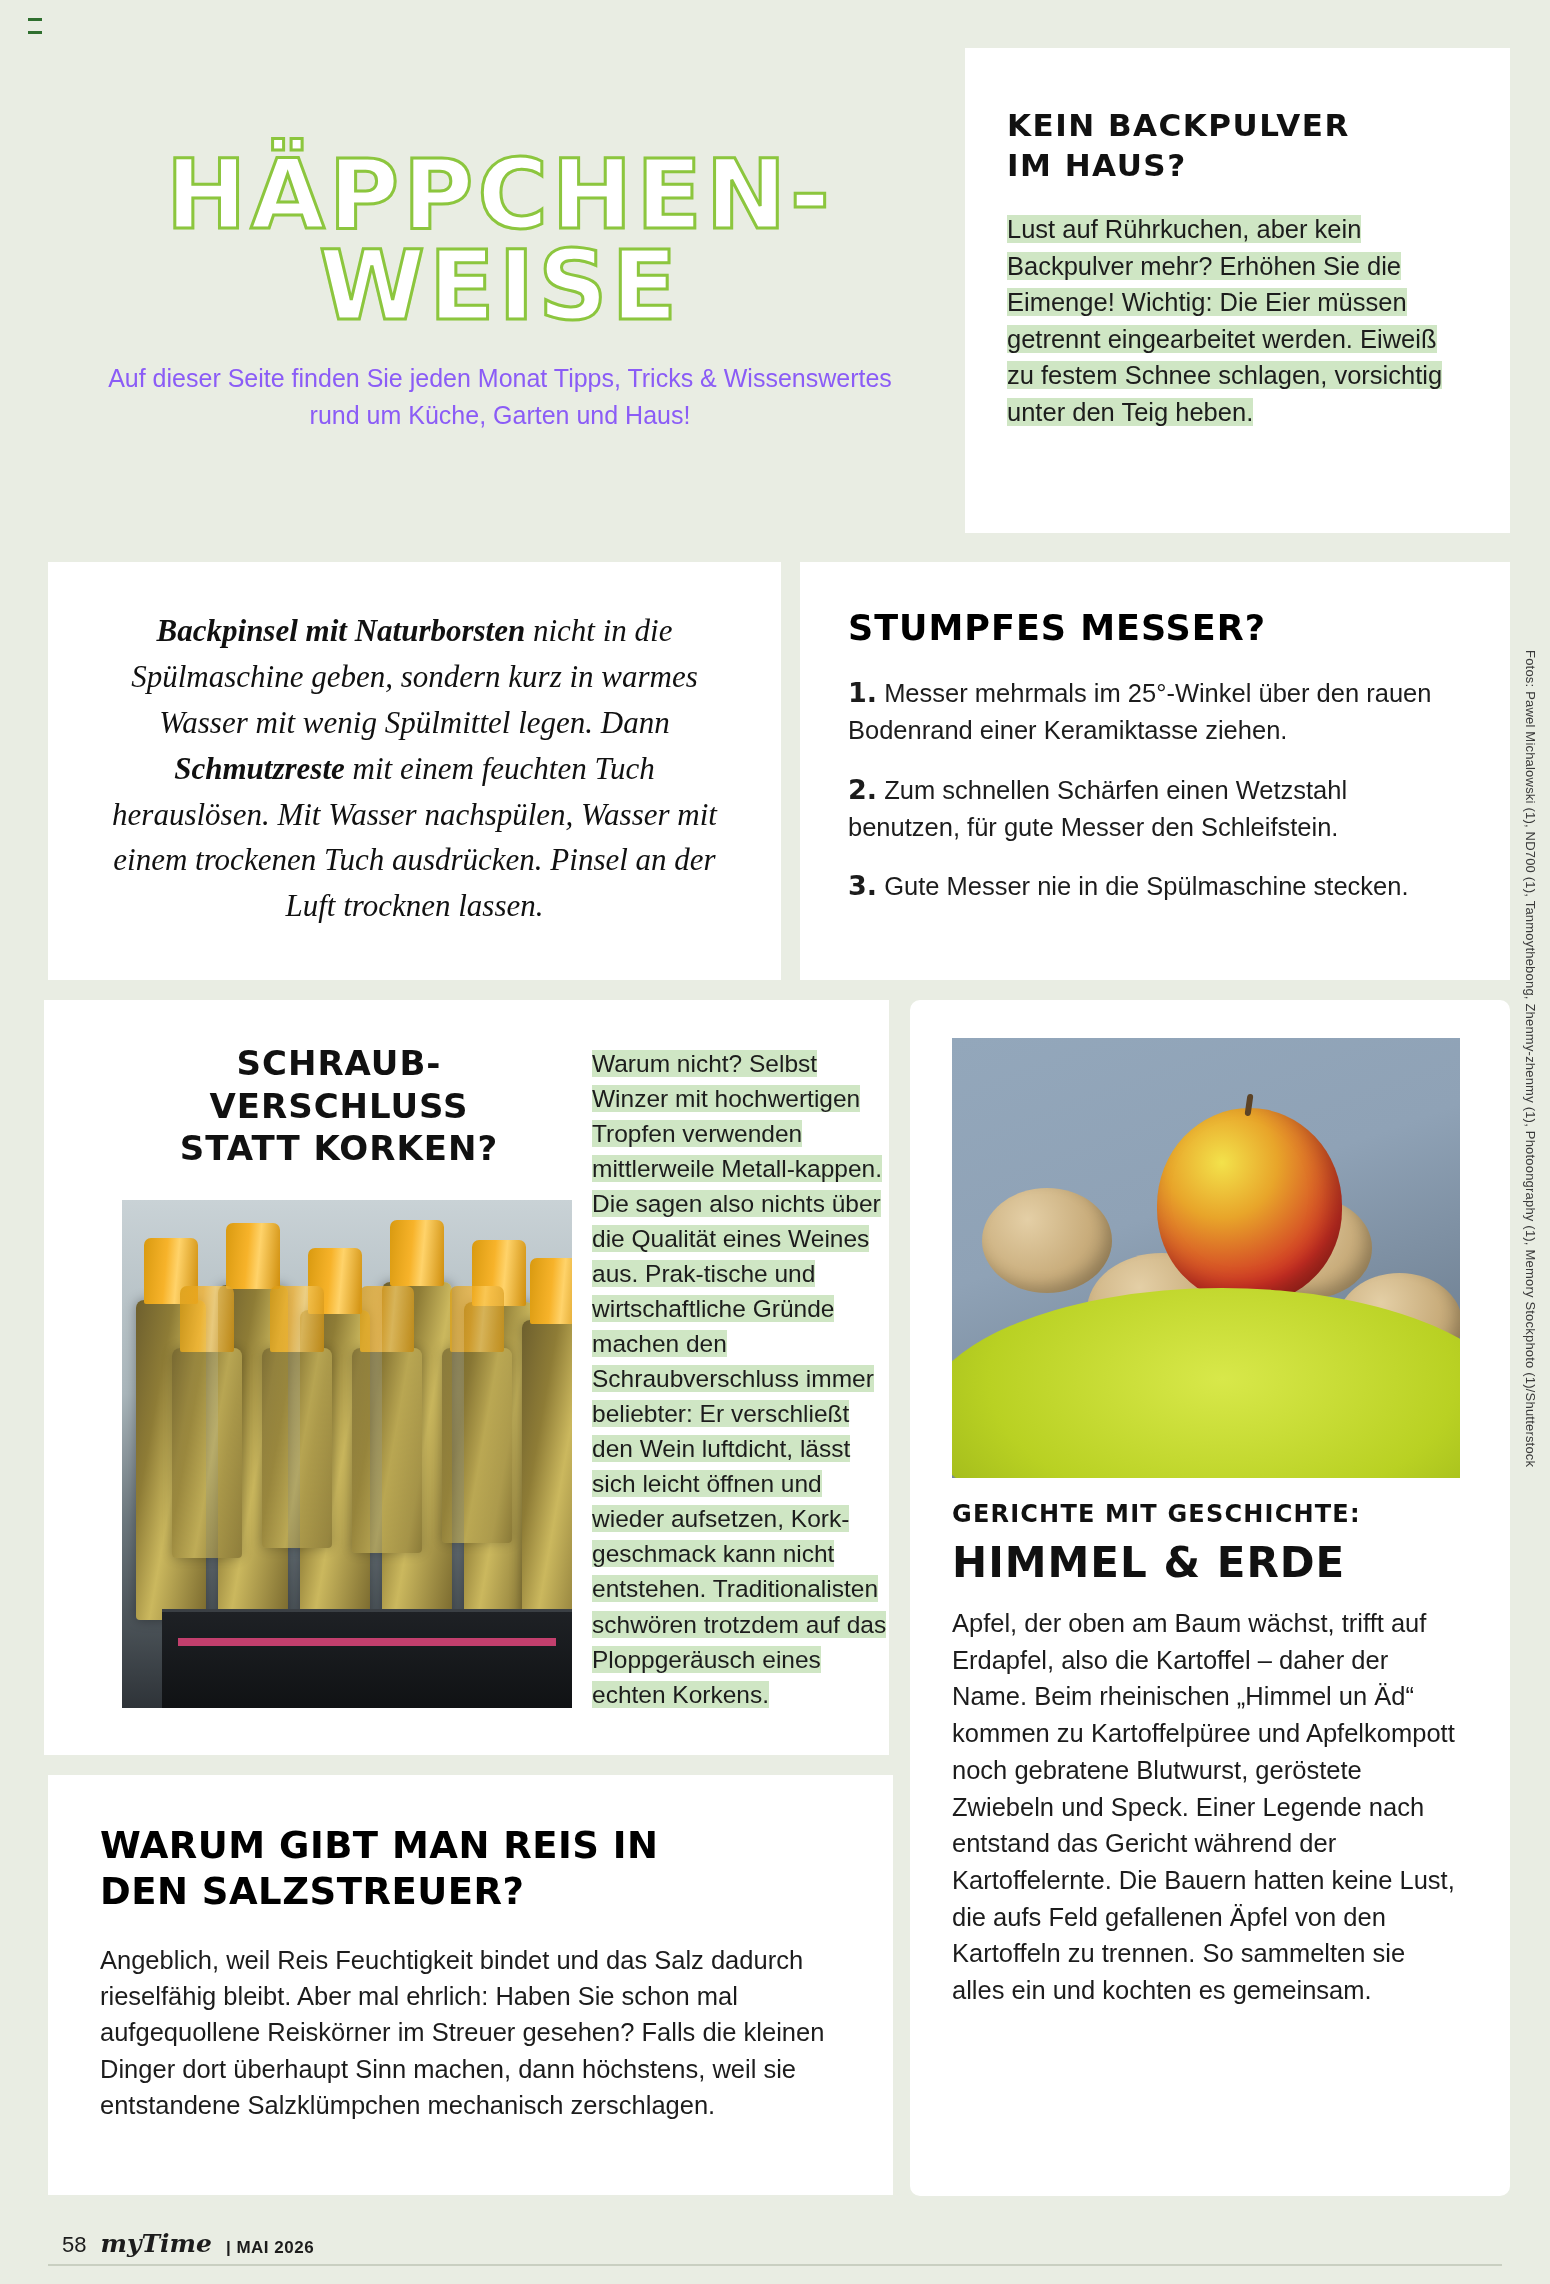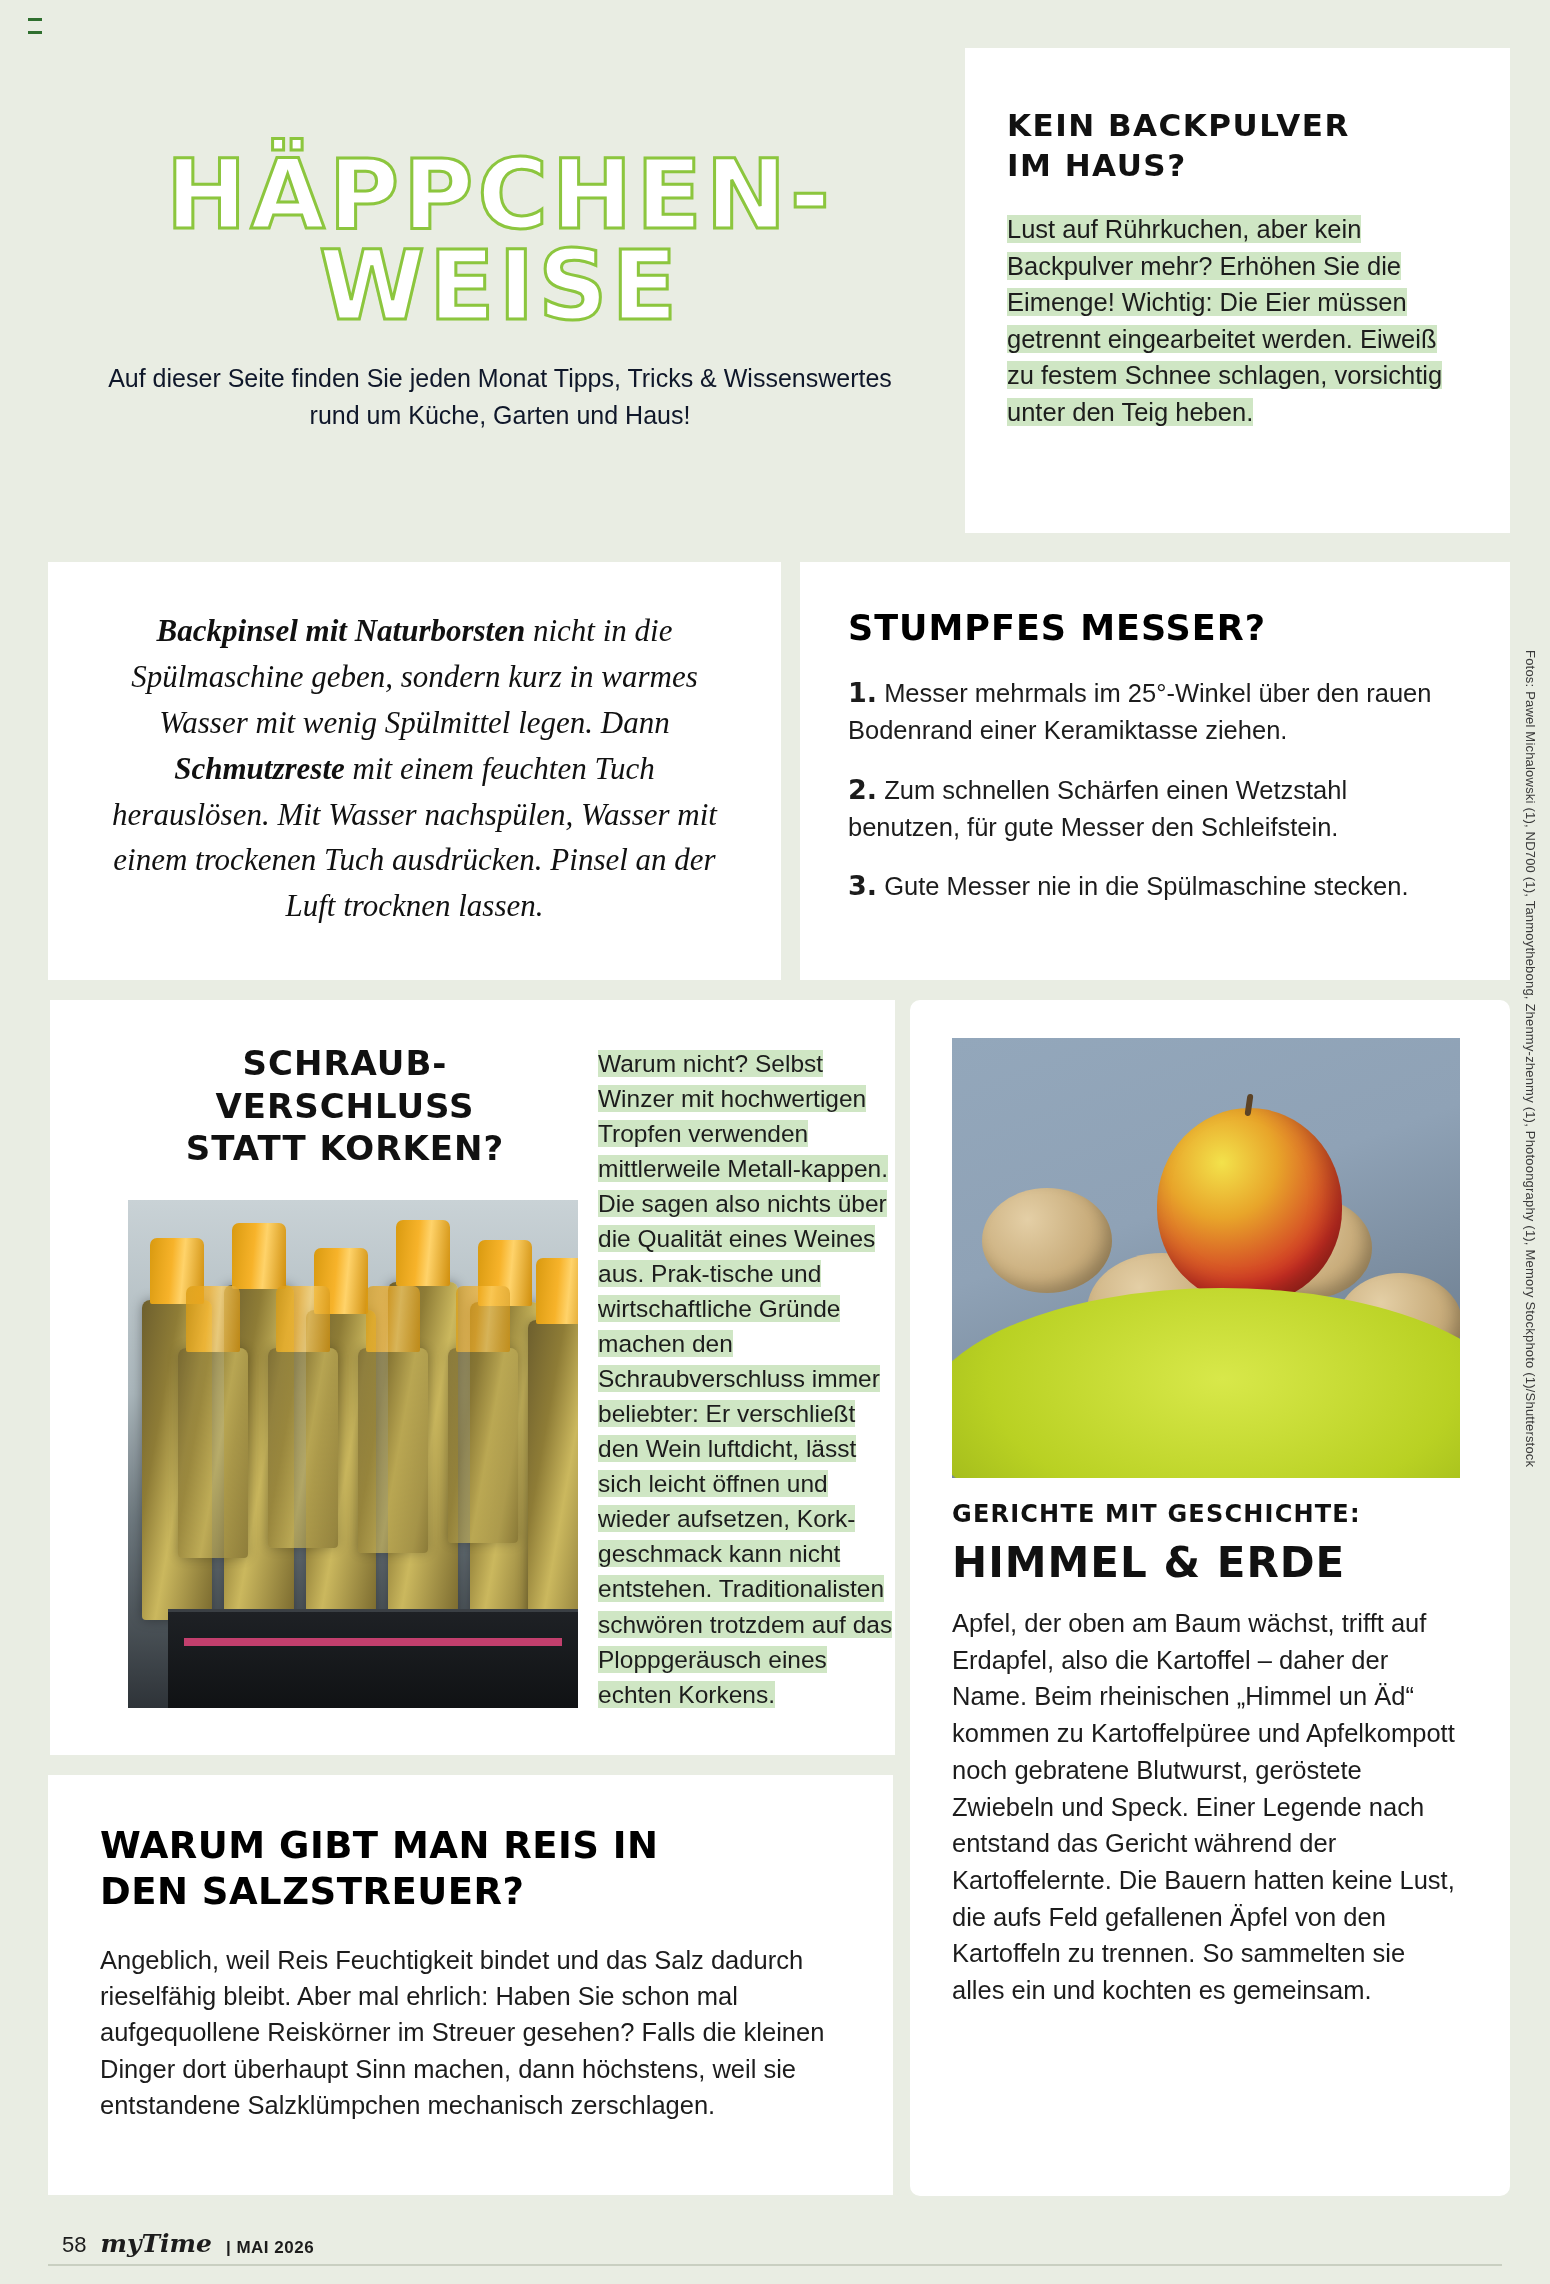--- a/index.html
+++ b/index.html
@@ -47,21 +47,21 @@
     text-shadow:
        1px 1px 0 #cfe3b0,
       -1px 1px 0 #cfe3b0;
     margin: 0;
   }
   .big-title .l2 { display: block; }
   .subtitle {
     margin-top: 28px;
     font-size: 25px;
     line-height: 1.45;
-    color: #0f172a;
+    color: #8b5cf6;
     font-family: "Liberation Sans", sans-serif;
   }
 
   
   #box-backpulver {
     left: 965px;
     top: 48px;
     width: 545px;
     height: 485px;
   }
@@ -140,21 +140,21 @@
     margin-bottom: 22px;
   }
   .num-item .n {
     font-family: "DejaVu Sans", sans-serif;
     font-weight: 700;
     font-size: 27px;
   }
 
   
   #box-schraub {
-    left: 50px;
+    left: 44px;
     top: 1000px;
     width: 845px;
     height: 755px;
   }
   #box-schraub .head {
     position: absolute;
     left: 110px;
     top: 42px;
     width: 370px;
     text-align: center;

